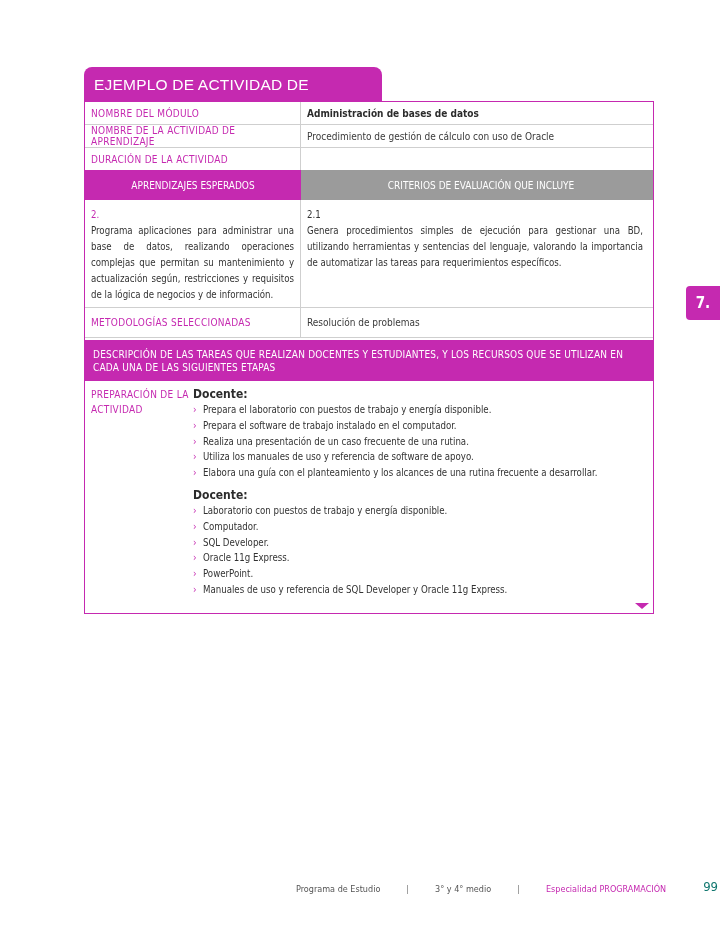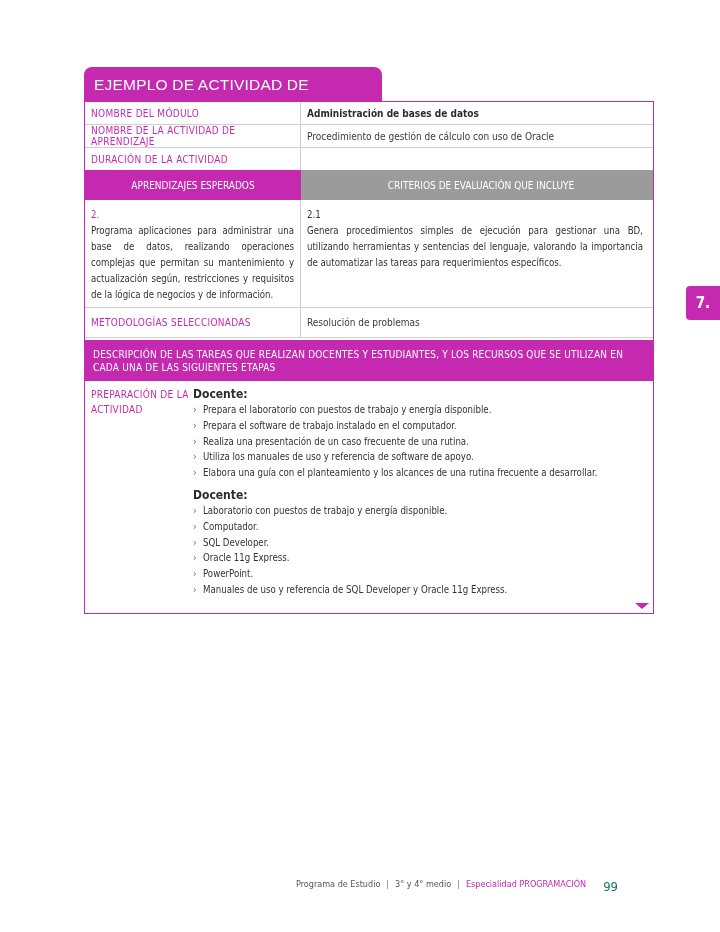--- a/index.html
+++ b/index.html
@@ -44,21 +44,21 @@
     border-left: 7px solid transparent; border-right: 7px solid transparent;
     border-top: 6px solid #c529b0;
   }
   .side-tab {
     position: absolute; left: 686px; top: 286px; width: 34px; height: 34px;
     background: #c529b0; border-radius: 4px 0 0 4px; color: #fff;
     font-size: 15px; font-weight: bold; line-height: 34px; text-align: center;
   }
   .footer {
     position: absolute; top: 879px; left: 296px; font-size: 9px; color: #555;
-    display: flex; align-items: flex-start; white-space: nowrap;
+    display: flex; align-items: flex-end; white-space: nowrap; gap: 20px;
   }
   .footer .pipe { margin: 0 6px; color: #777; }
   .footer .spec { color: #c529b0; }
   .footer .page { color: #0f766e; font-size: 13px; margin-left: 17px; }
 </style>
 </head>
 <body>
 
 <div class="title-tab">EJEMPLO DE ACTIVIDAD DE APRENDIZAJE</div>
 

